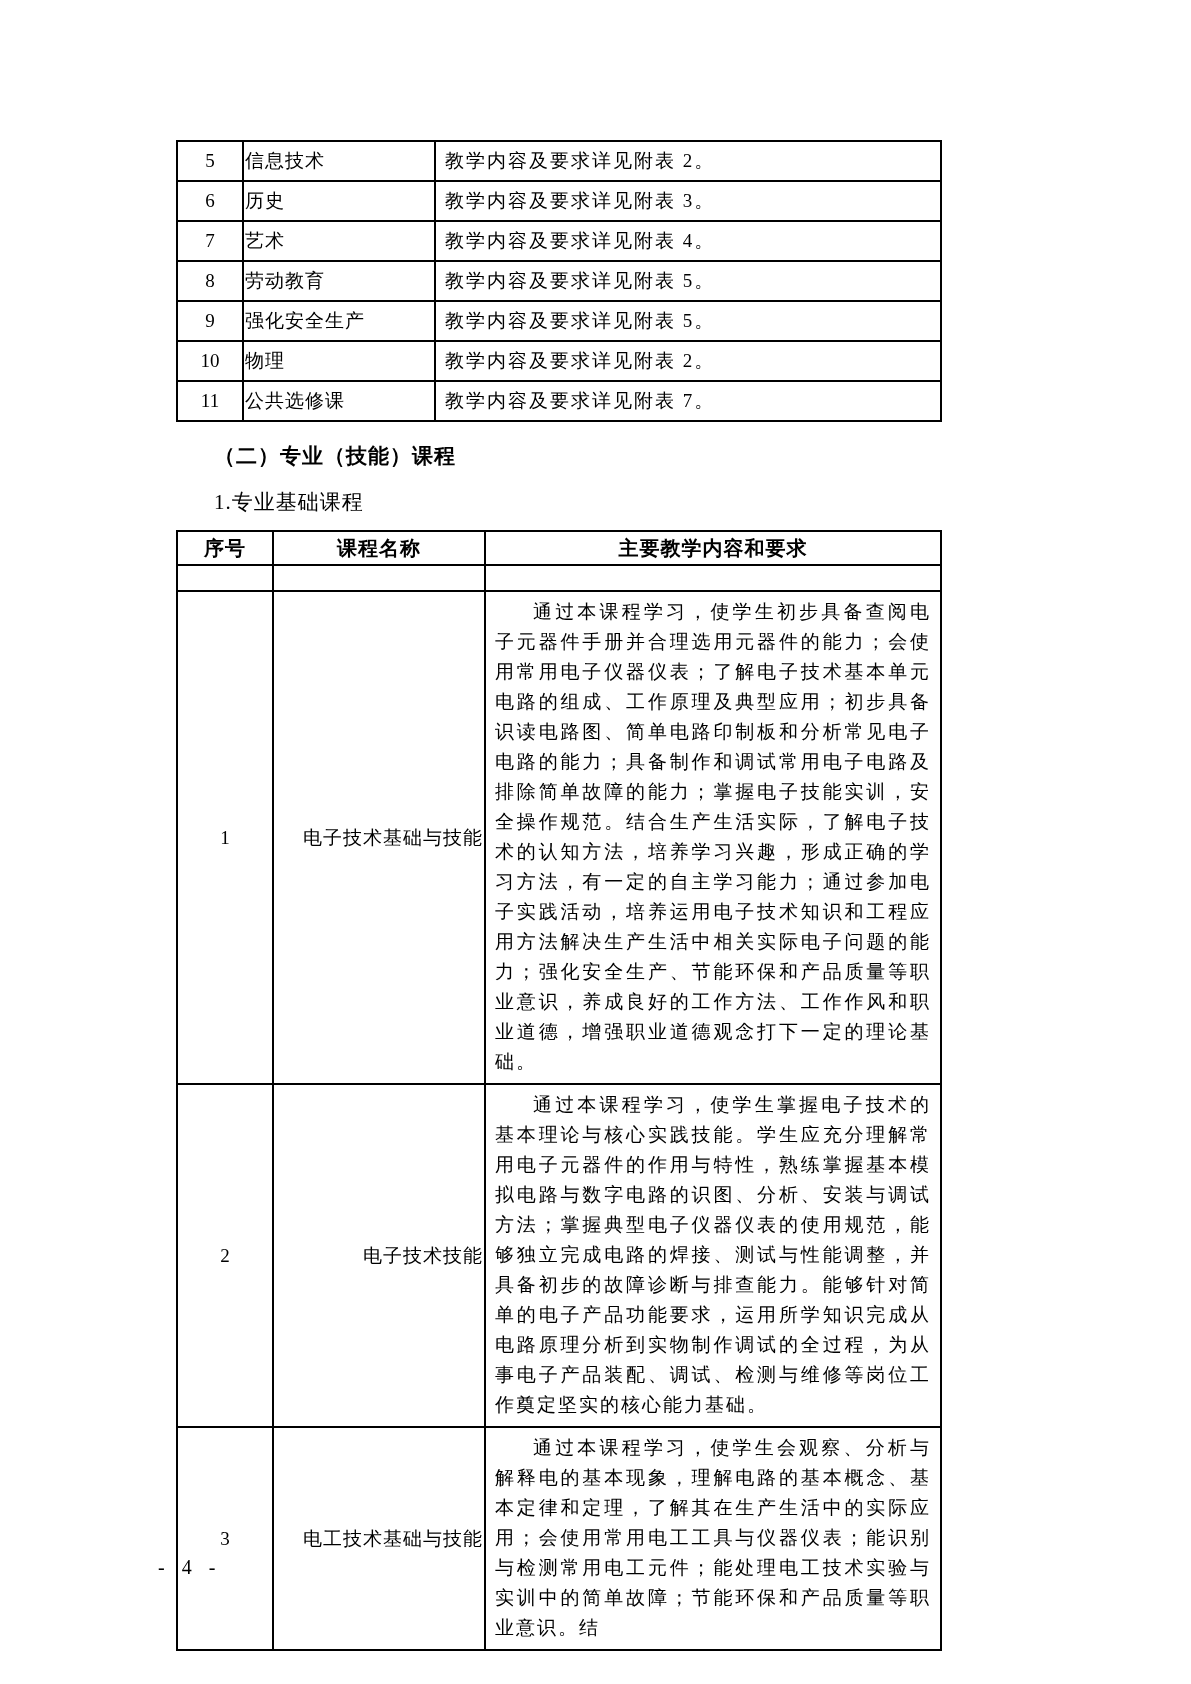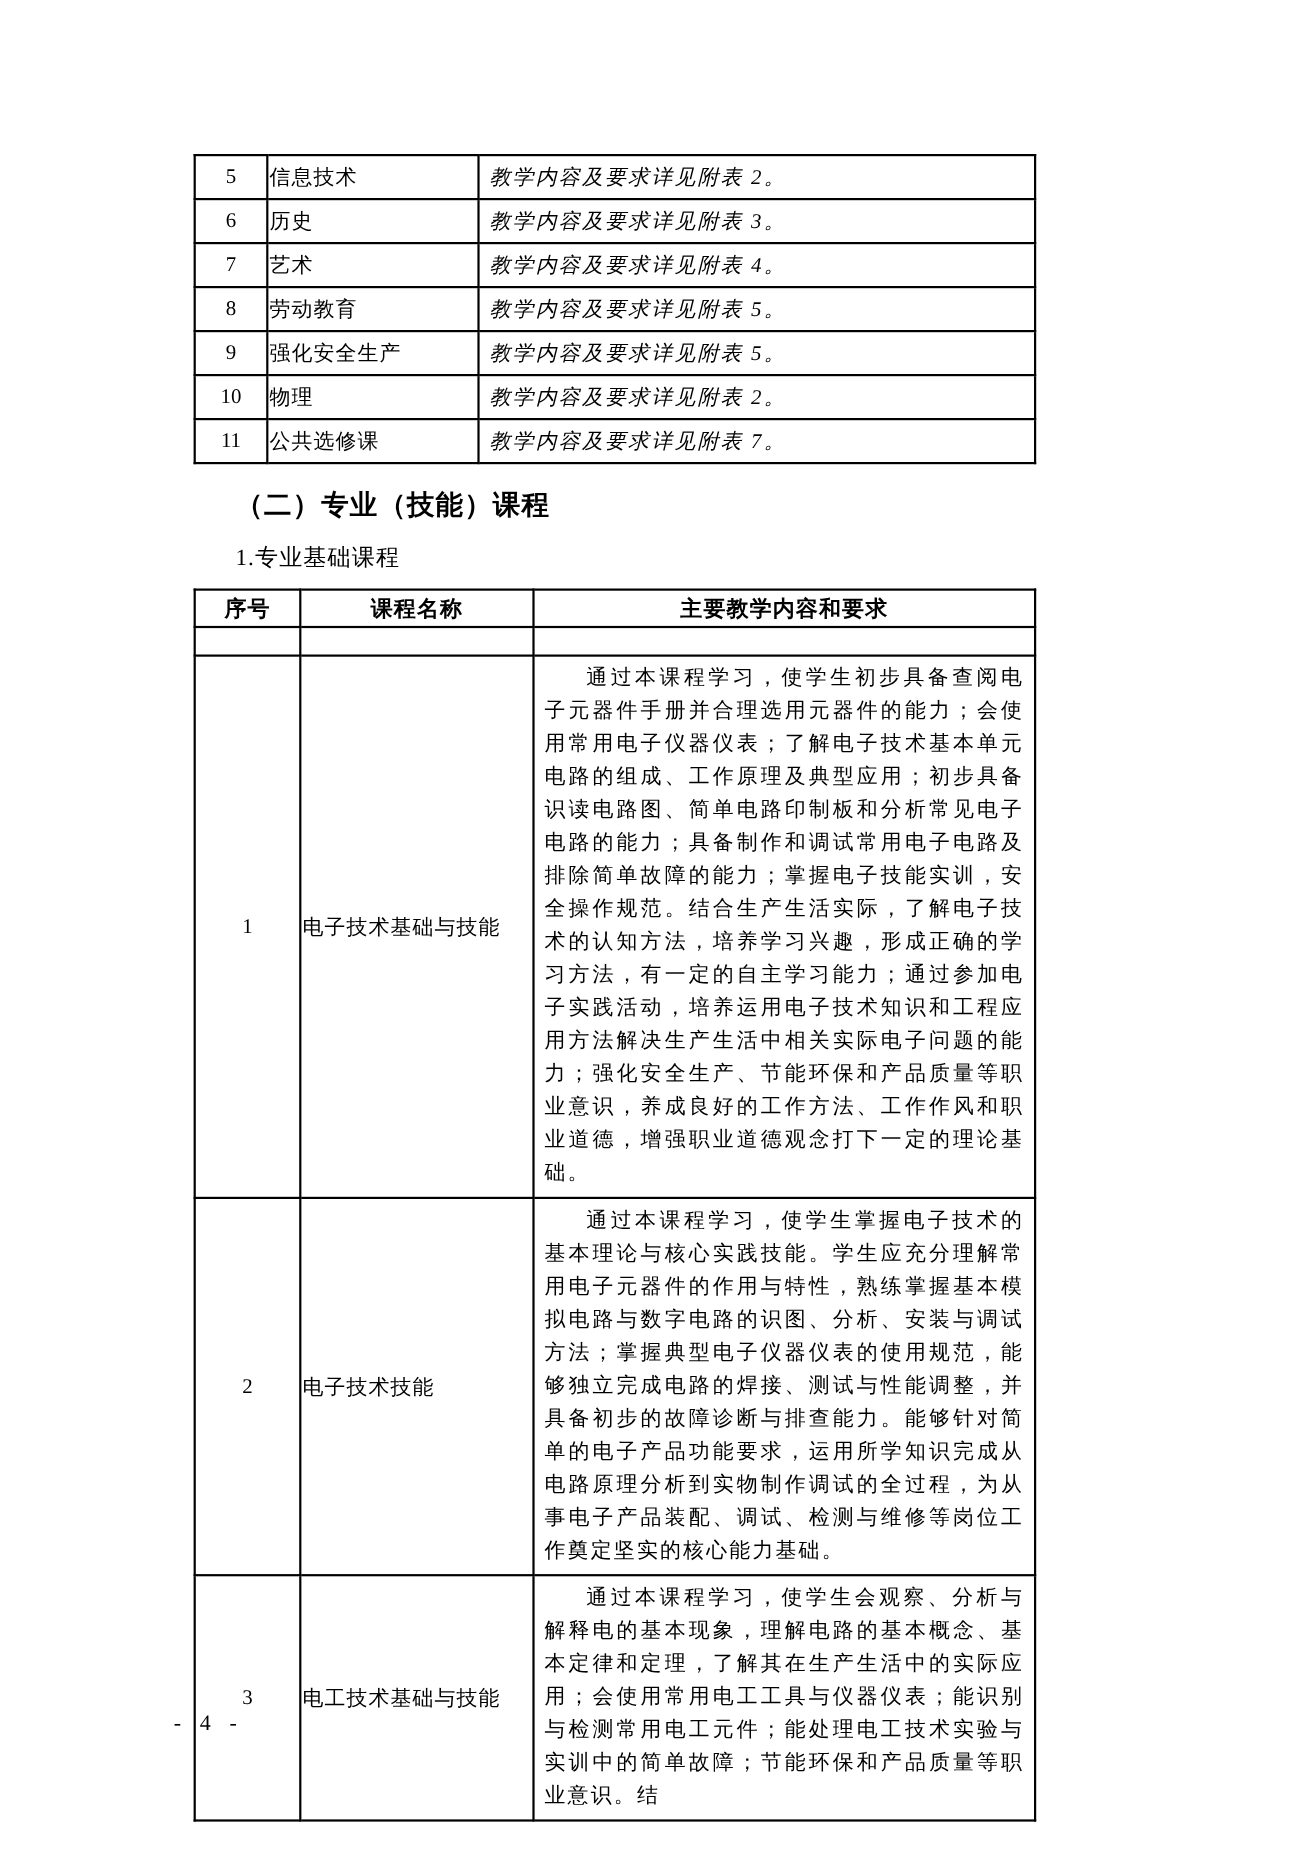--- a/index.html
+++ b/index.html
@@ -28,38 +28,38 @@
   }
   td {
     border: 2px solid #000000;
     vertical-align: middle;
     font-size: 19px;
   }
   
   .t1 td { height: 36px; }
   .t1 .c-no   { width: 62px;  text-align: center; }
   .t1 .c-name { width: 188px; text-align: left; letter-spacing: 1px; }
-  .t1 .c-desc { padding-left: 9px; letter-spacing: 2px; font-style: italic; }
+  .t1 .c-desc { padding-left: 9px; letter-spacing: 2px; }
 
   .heading-1 {
     margin: 20px 0 0 38px;
-    font-size: 25px;
+    font-size: 21px;
     font-weight: bold;
     letter-spacing: 1px;
   }
   .heading-2 {
     margin: 18px 0 14px 38px;
     font-size: 21px;
     font-weight: normal;
     letter-spacing: 1px;
   }
 
   
   .t2 .c-no   { width: 92px;  text-align: center; }
-  .t2 .c-name { width: 208px; text-align: left; letter-spacing: 1px; }
+  .t2 .c-name { width: 208px; text-align: right; letter-spacing: 1px; }
   .t2 .hdr {
     font-weight: bold;
     text-align: center;
     height: 30px;
     font-size: 20px;
     letter-spacing: 1px;
     margin-top: 40px;
   }
   .t2 .spacer { height: 22px; }
   .t2 .c-desc {

